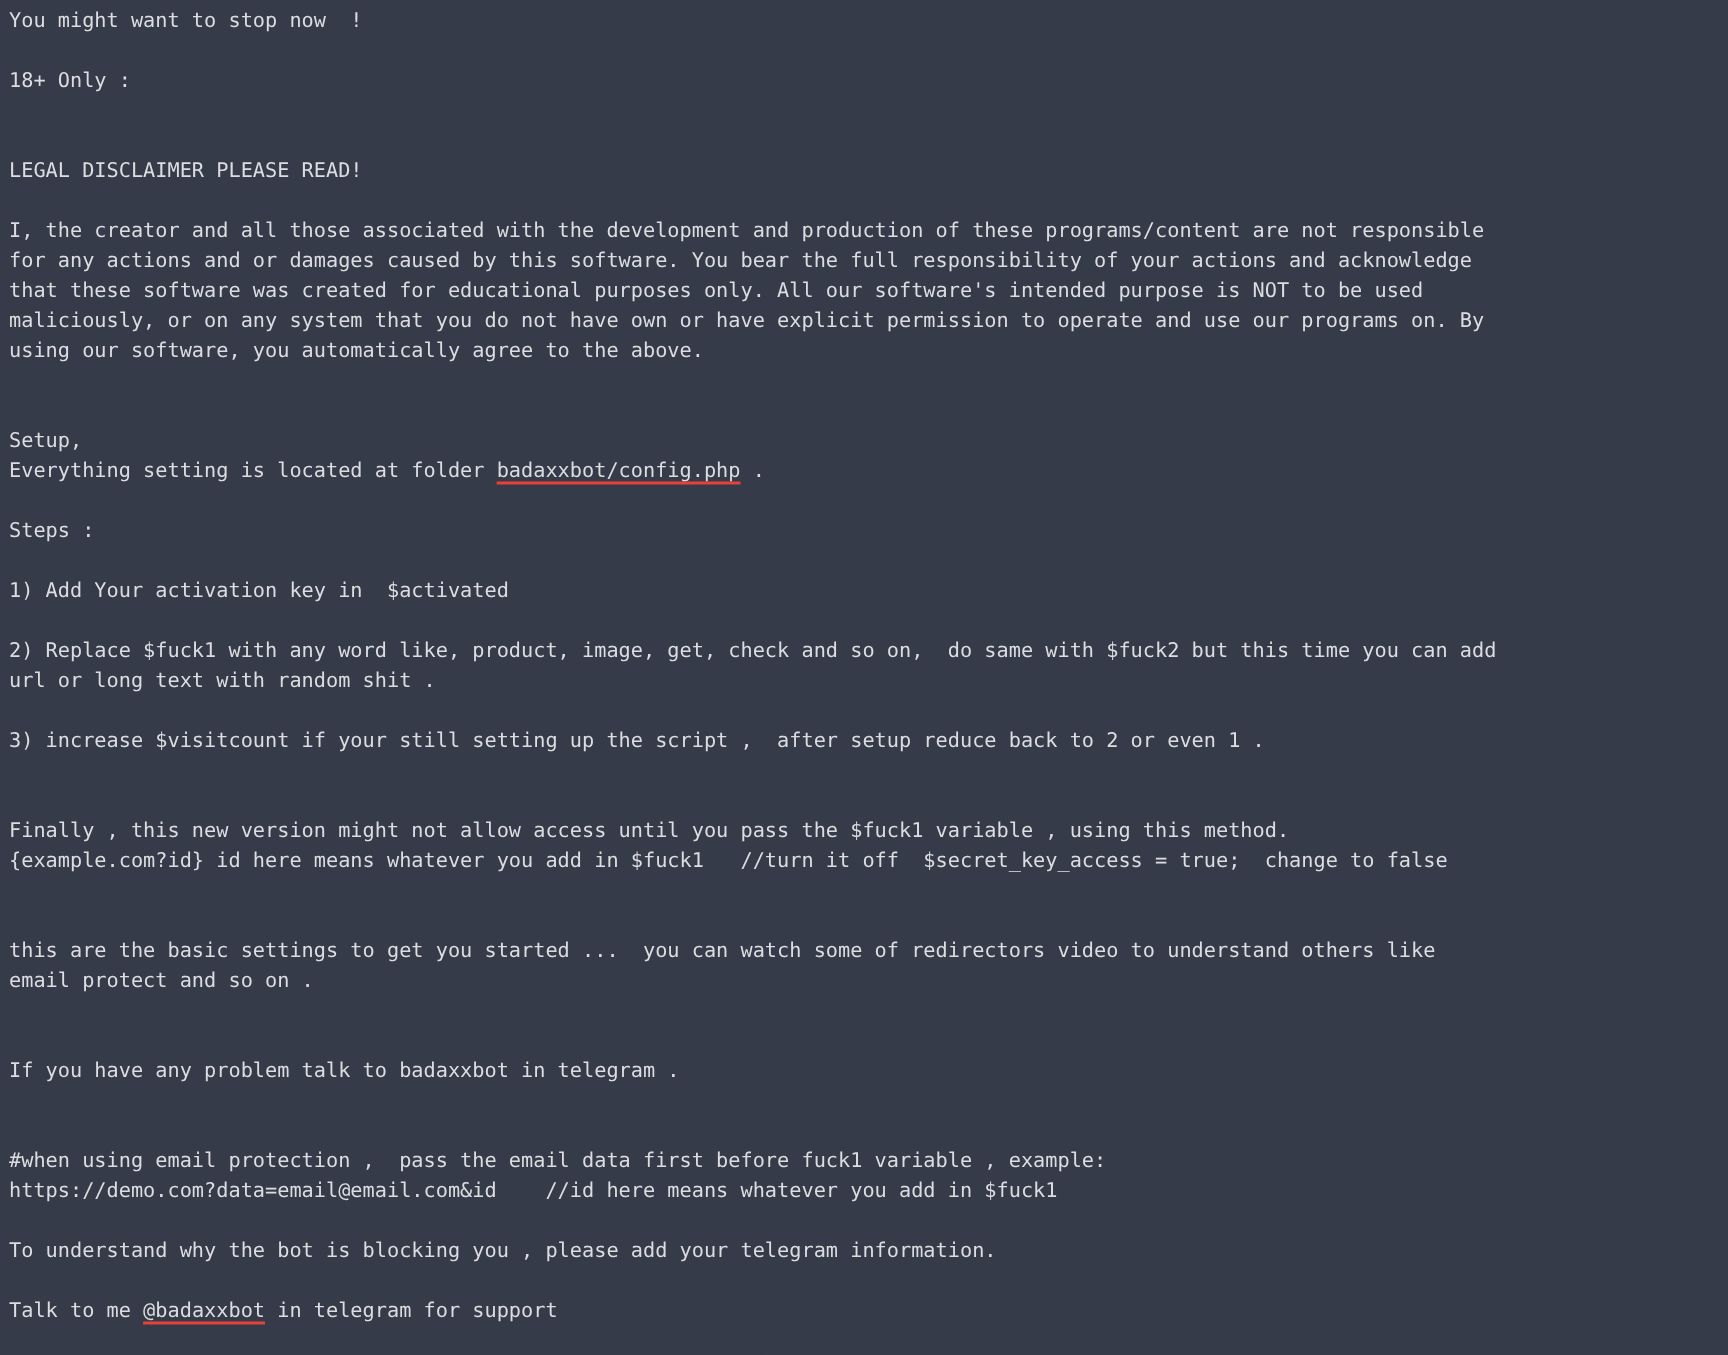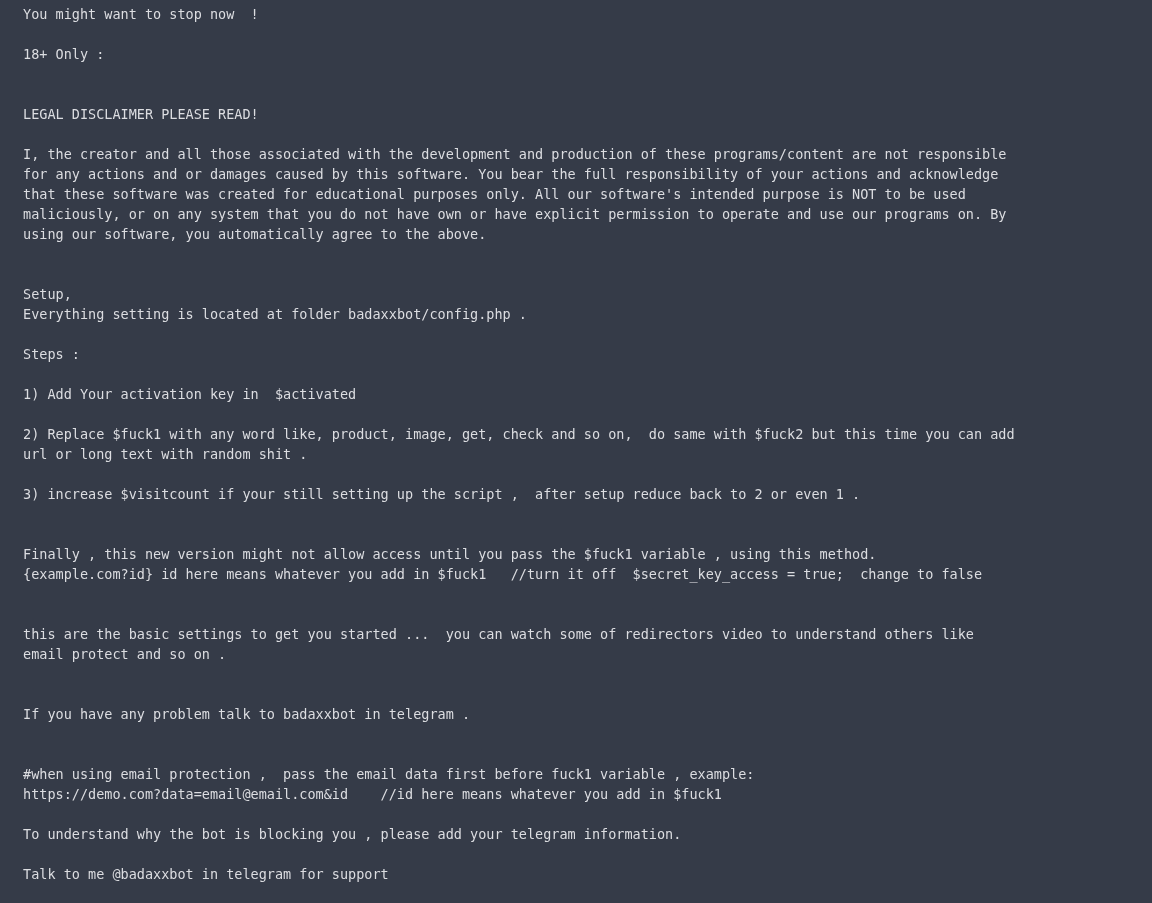--- a/index.html
+++ b/index.html
@@ -7,35 +7,36 @@
     padding: 0;
     background: #353b48;
   }
   body {
     width: 1152px;
     height: 903px;
     overflow: hidden;
     font-family: "DejaVu Sans Mono", "Liberation Mono", monospace;
   }
   #doc {
-    padding: 4px 0 0 23px;
+    padding: 4px 0 0 6px;
     color: #dcdde1;
     font-size: 13.5px;
     line-height: 20px;
     white-space: pre-wrap;
     word-break: break-word;
   }
   .line {
     min-height: 20px;
     white-space: pre-wrap;
   }
   .blank {
     height: 20px;
   }
   .spell {
+    text-decoration: underline;
     text-decoration-color: #e8403a;
     text-decoration-thickness: 2px;
     text-underline-offset: 3px;
     -webkit-text-decoration-line: underline;
     -webkit-text-decoration-color: #e8403a;
   }
 </style>
 </head>
 <body>
 

